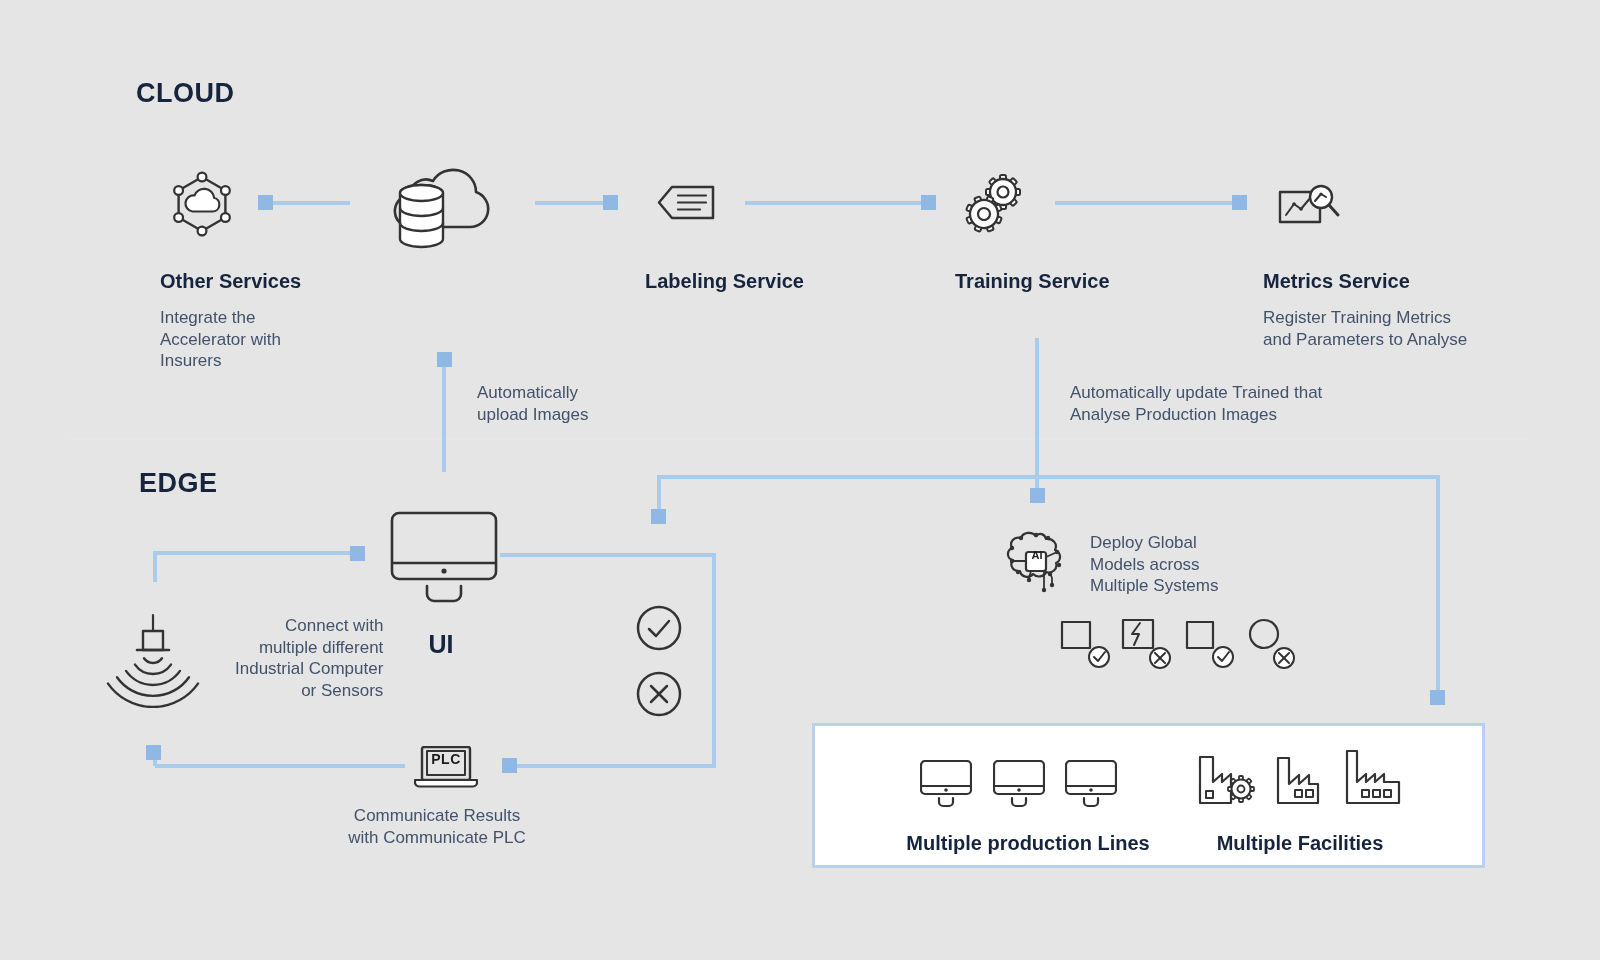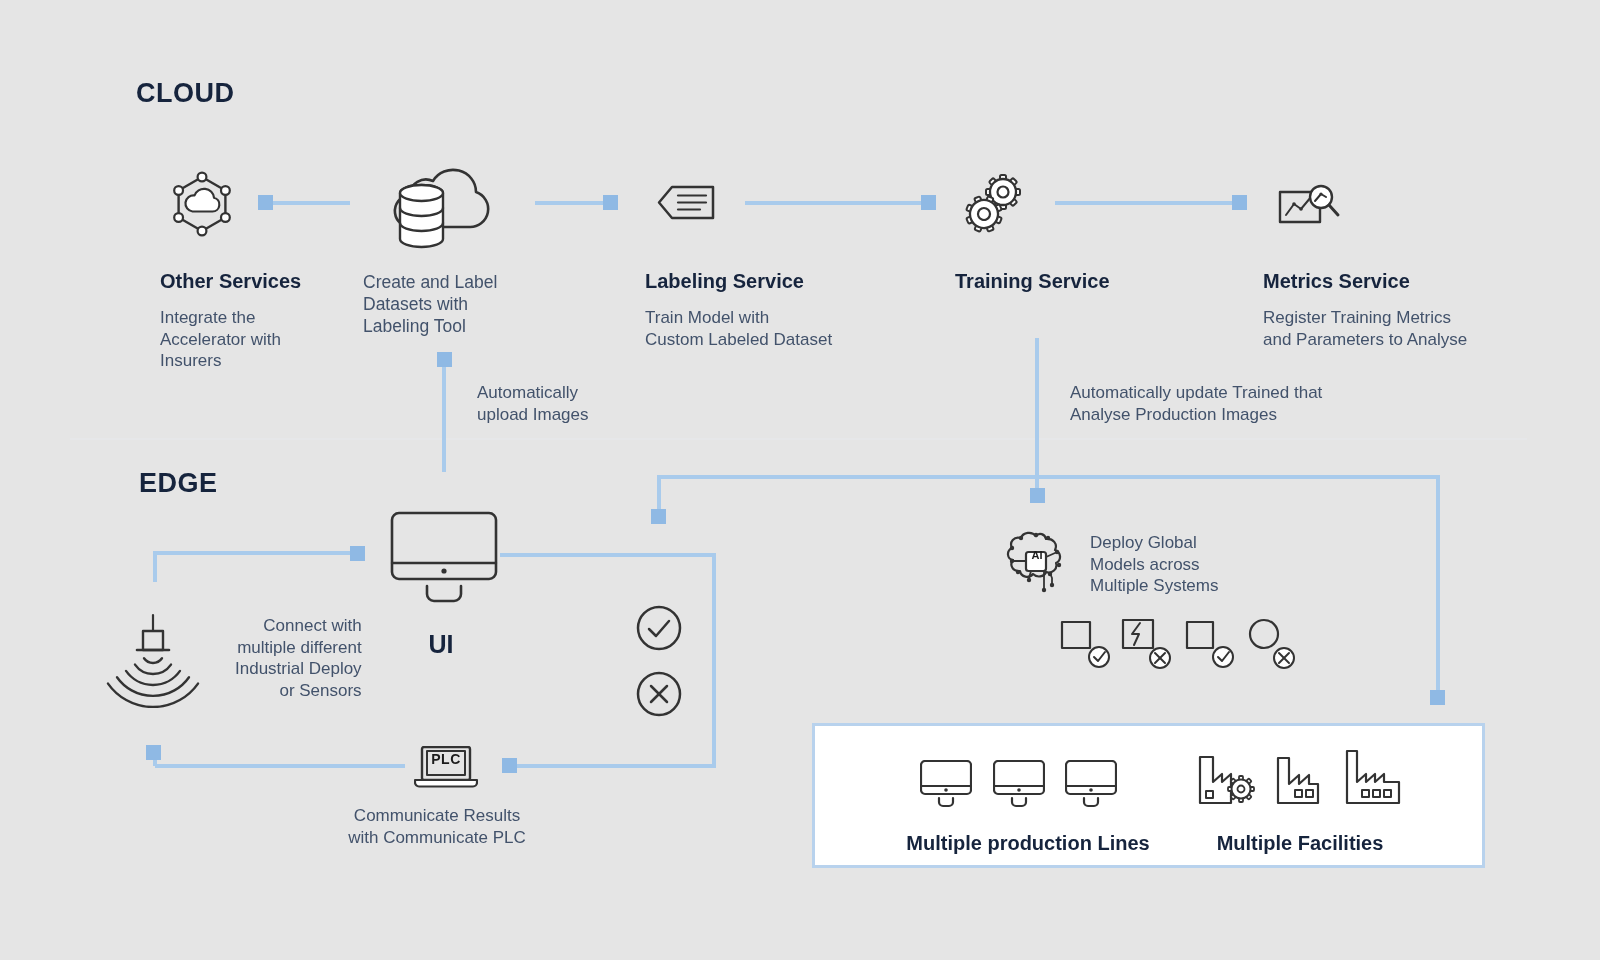--- a/index.html
+++ b/index.html
@@ -157,31 +157,22 @@
     </svg>
   </div>
 
   <div class="t svc-title" style="left:160px;top:270px;">Other Services</div>
   <div class="t body17" style="left:160px;top:307px;">
     <div>Integrate the</div>
     <div>Accelerator with</div>
     <div>Insurers</div>
   </div>
 
-  <div class="t body175" style="left:363px;top:271px;">
-    <div>Create and Label</div>
-    <div>Datasets with</div>
-    <div>Labeling Tool</div>
-  </div>
 
   <div class="t svc-title" style="left:645px;top:270px;">Labeling Service</div>
-  <div class="t body17" style="left:645px;top:307px;">
-    <div>Train Model with</div>
-    <div>Custom Labeled Dataset</div>
-  </div>
 
   <div class="t svc-title" style="left:955px;top:270px;">Training Service</div>
 
   <div class="t svc-title" style="left:1263px;top:270px;">Metrics Service</div>
   <div class="t body17" style="left:1263px;top:307px;">
     <div>Register Training Metrics</div>
     <div>and Parameters to Analyse</div>
   </div>
 
   <div class="t body17" style="left:477px;top:382px;">
@@ -215,21 +206,21 @@
       <path class="stroke" stroke-width="2.4" d="M30,54.6 A22,22 0 0 0 66,54.6"></path>
       <path class="stroke" stroke-width="2.4" d="M21,60.9 A33,33 0 0 0 75,60.9"></path>
       <path class="stroke" stroke-width="2.4" d="M12,67.2 A44,44 0 0 0 84,67.2"></path>
       <path class="stroke" stroke-width="2.4" d="M3,73.6 A55,55 0 0 0 93,73.6"></path>
     </svg>
   </div>
 
   <div class="t body17" style="left:235px;top:615px;text-align:right;">
     <div>Connect with</div>
     <div>multiple different</div>
-    <div>Industrial Deploy</div>
+    <div>Industrial Computer</div>
     <div>or Sensors</div>
   </div>
 
   <div class="icon" style="left:636px;top:605px;">
     <svg width="46" height="46" viewBox="0 0 46 46">
       <circle class="stroke" stroke-width="2.5" cx="23" cy="23" r="21"></circle>
       <polyline class="stroke" stroke-width="2.5" points="13,24 20,31 33,16"></polyline>
     </svg>
   </div>
   <div class="icon" style="left:636px;top:671px;">

